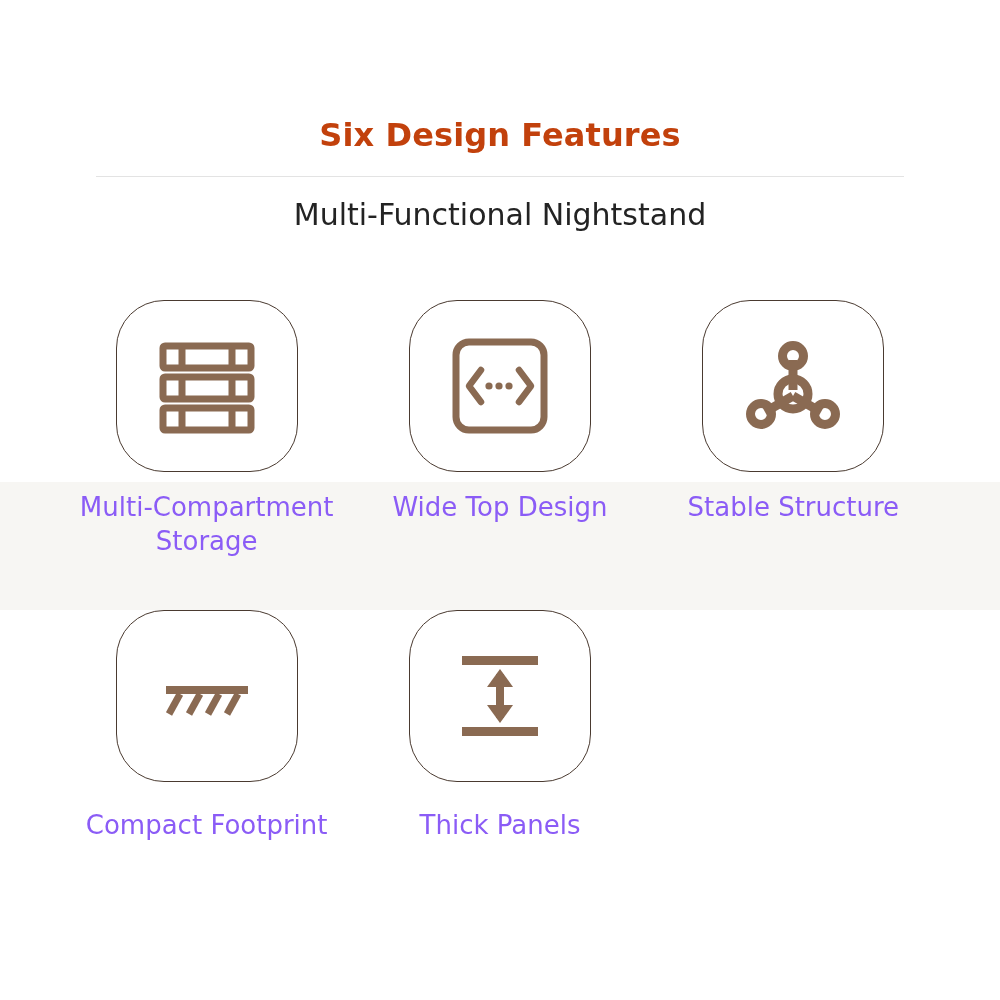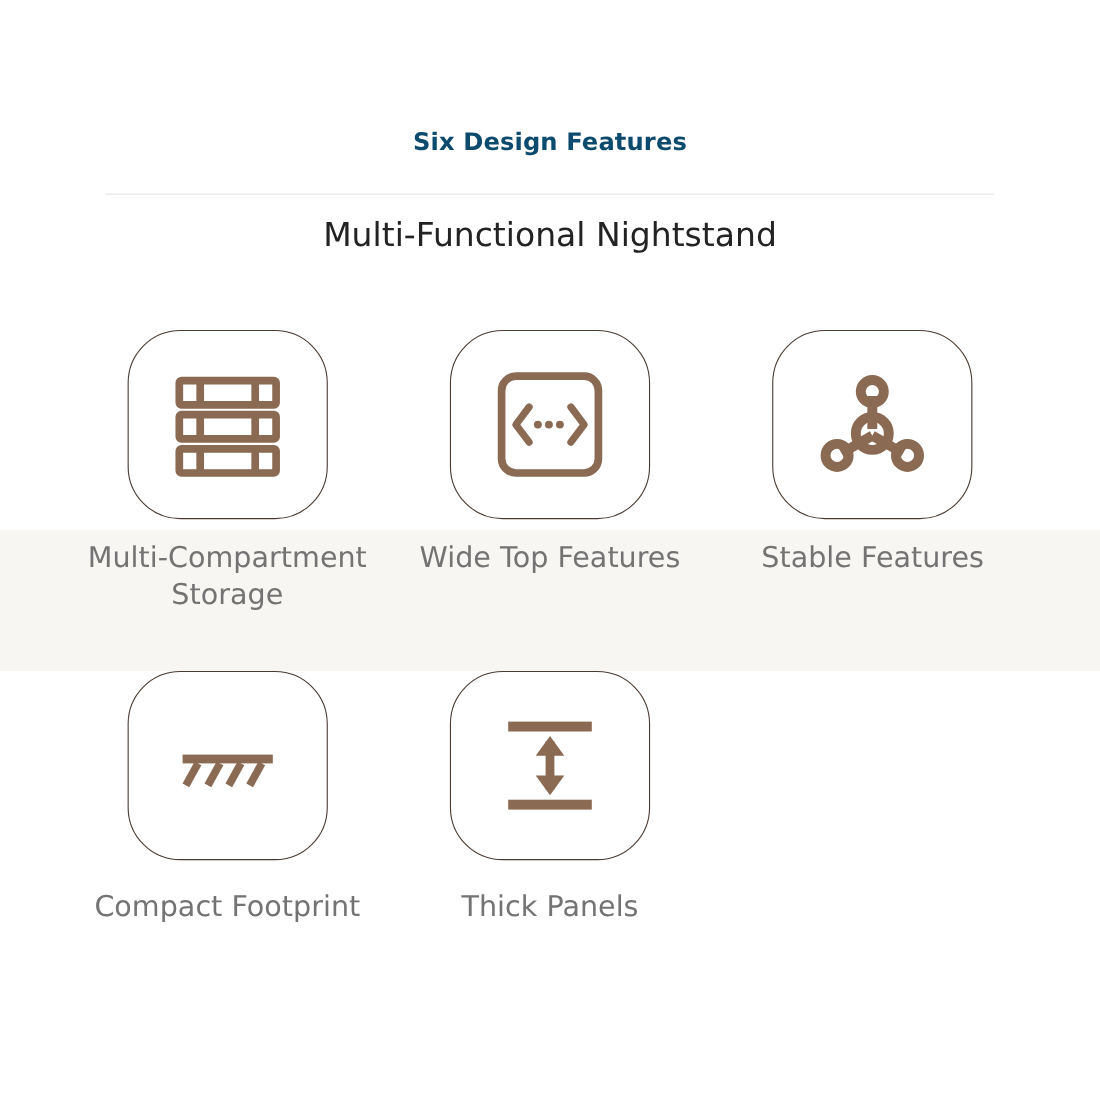--- a/index.html
+++ b/index.html
@@ -35,23 +35,23 @@
     box-sizing: border-box;
   }
 
   
   .title {
     position: absolute;
     left: 0;
     right: 0;
     top: 118px;
     text-align: center;
-    font-size: 22px;
+    font-size: 32px;
     font-weight: 700;
-    color: #0c4a6e;
+    color: #c2410c;
     letter-spacing: 0.1px;
     line-height: 1.1;
   }
 
   .divider {
     position: absolute;
     left: 96px;
     width: 808px;
     top: 176px;
     height: 1px;
@@ -99,21 +99,21 @@
     box-sizing: border-box;
   }
 
   .tile svg { display: block; }
 
   .caption {
     margin-top: 18px;
     text-align: center;
     font-size: 26px;
     font-weight: 400;
-    color: #737373;
+    color: #8b5cf6;
     line-height: 1.32;
     max-width: 290px;
   }
 
   
   .row2 .caption { margin-top: 26px; }
 </style>
 </head>
 <body>
 
@@ -158,42 +158,42 @@
               <polyline points="71,36 83,52 71,68"></polyline>
             </g>
             <g fill="#8a6a52">
               <circle cx="41" cy="52" r="3.6"></circle>
               <circle cx="51" cy="52" r="3.6"></circle>
               <circle cx="61" cy="52" r="3.6"></circle>
             </g>
           </svg>
         </span>
       </div>
-      <div class="caption">Wide Top Features</div>
+      <div class="caption">Wide Top Design</div>
     </div>
 
     <div class="cell">
       <div class="tile">
         <span>
           <svg width="104" height="104" viewBox="0 0 104 104">
             <g stroke="#8a6a52" stroke-width="9" fill="none" stroke-linecap="butt">
               <line x1="52" y1="26" x2="52" y2="56"></line>
               <line x1="52" y1="62" x2="24" y2="78"></line>
               <line x1="52" y1="62" x2="80" y2="78"></line>
             </g>
             <g fill="none" stroke="#8a6a52" stroke-width="9">
               <circle cx="52" cy="60" r="15"></circle>
               <circle cx="52" cy="22" r="10.5"></circle>
               <circle cx="20" cy="80" r="10.5"></circle>
               <circle cx="84" cy="80" r="10.5"></circle>
             </g>
           </svg>
         </span>
       </div>
-      <div class="caption">Stable Features</div>
+      <div class="caption">Stable Structure</div>
     </div>
 
     <div class="cell row2">
       <div class="tile">
         <span>
           <svg width="104" height="104" viewBox="0 0 104 104">
             <rect x="11" y="42" width="82" height="8" fill="#8a6a52"></rect>
             <g stroke="#8a6a52" stroke-width="7" stroke-linecap="butt">
               <line x1="25" y1="50" x2="14" y2="70"></line>
               <line x1="45" y1="50" x2="34" y2="70"></line>

